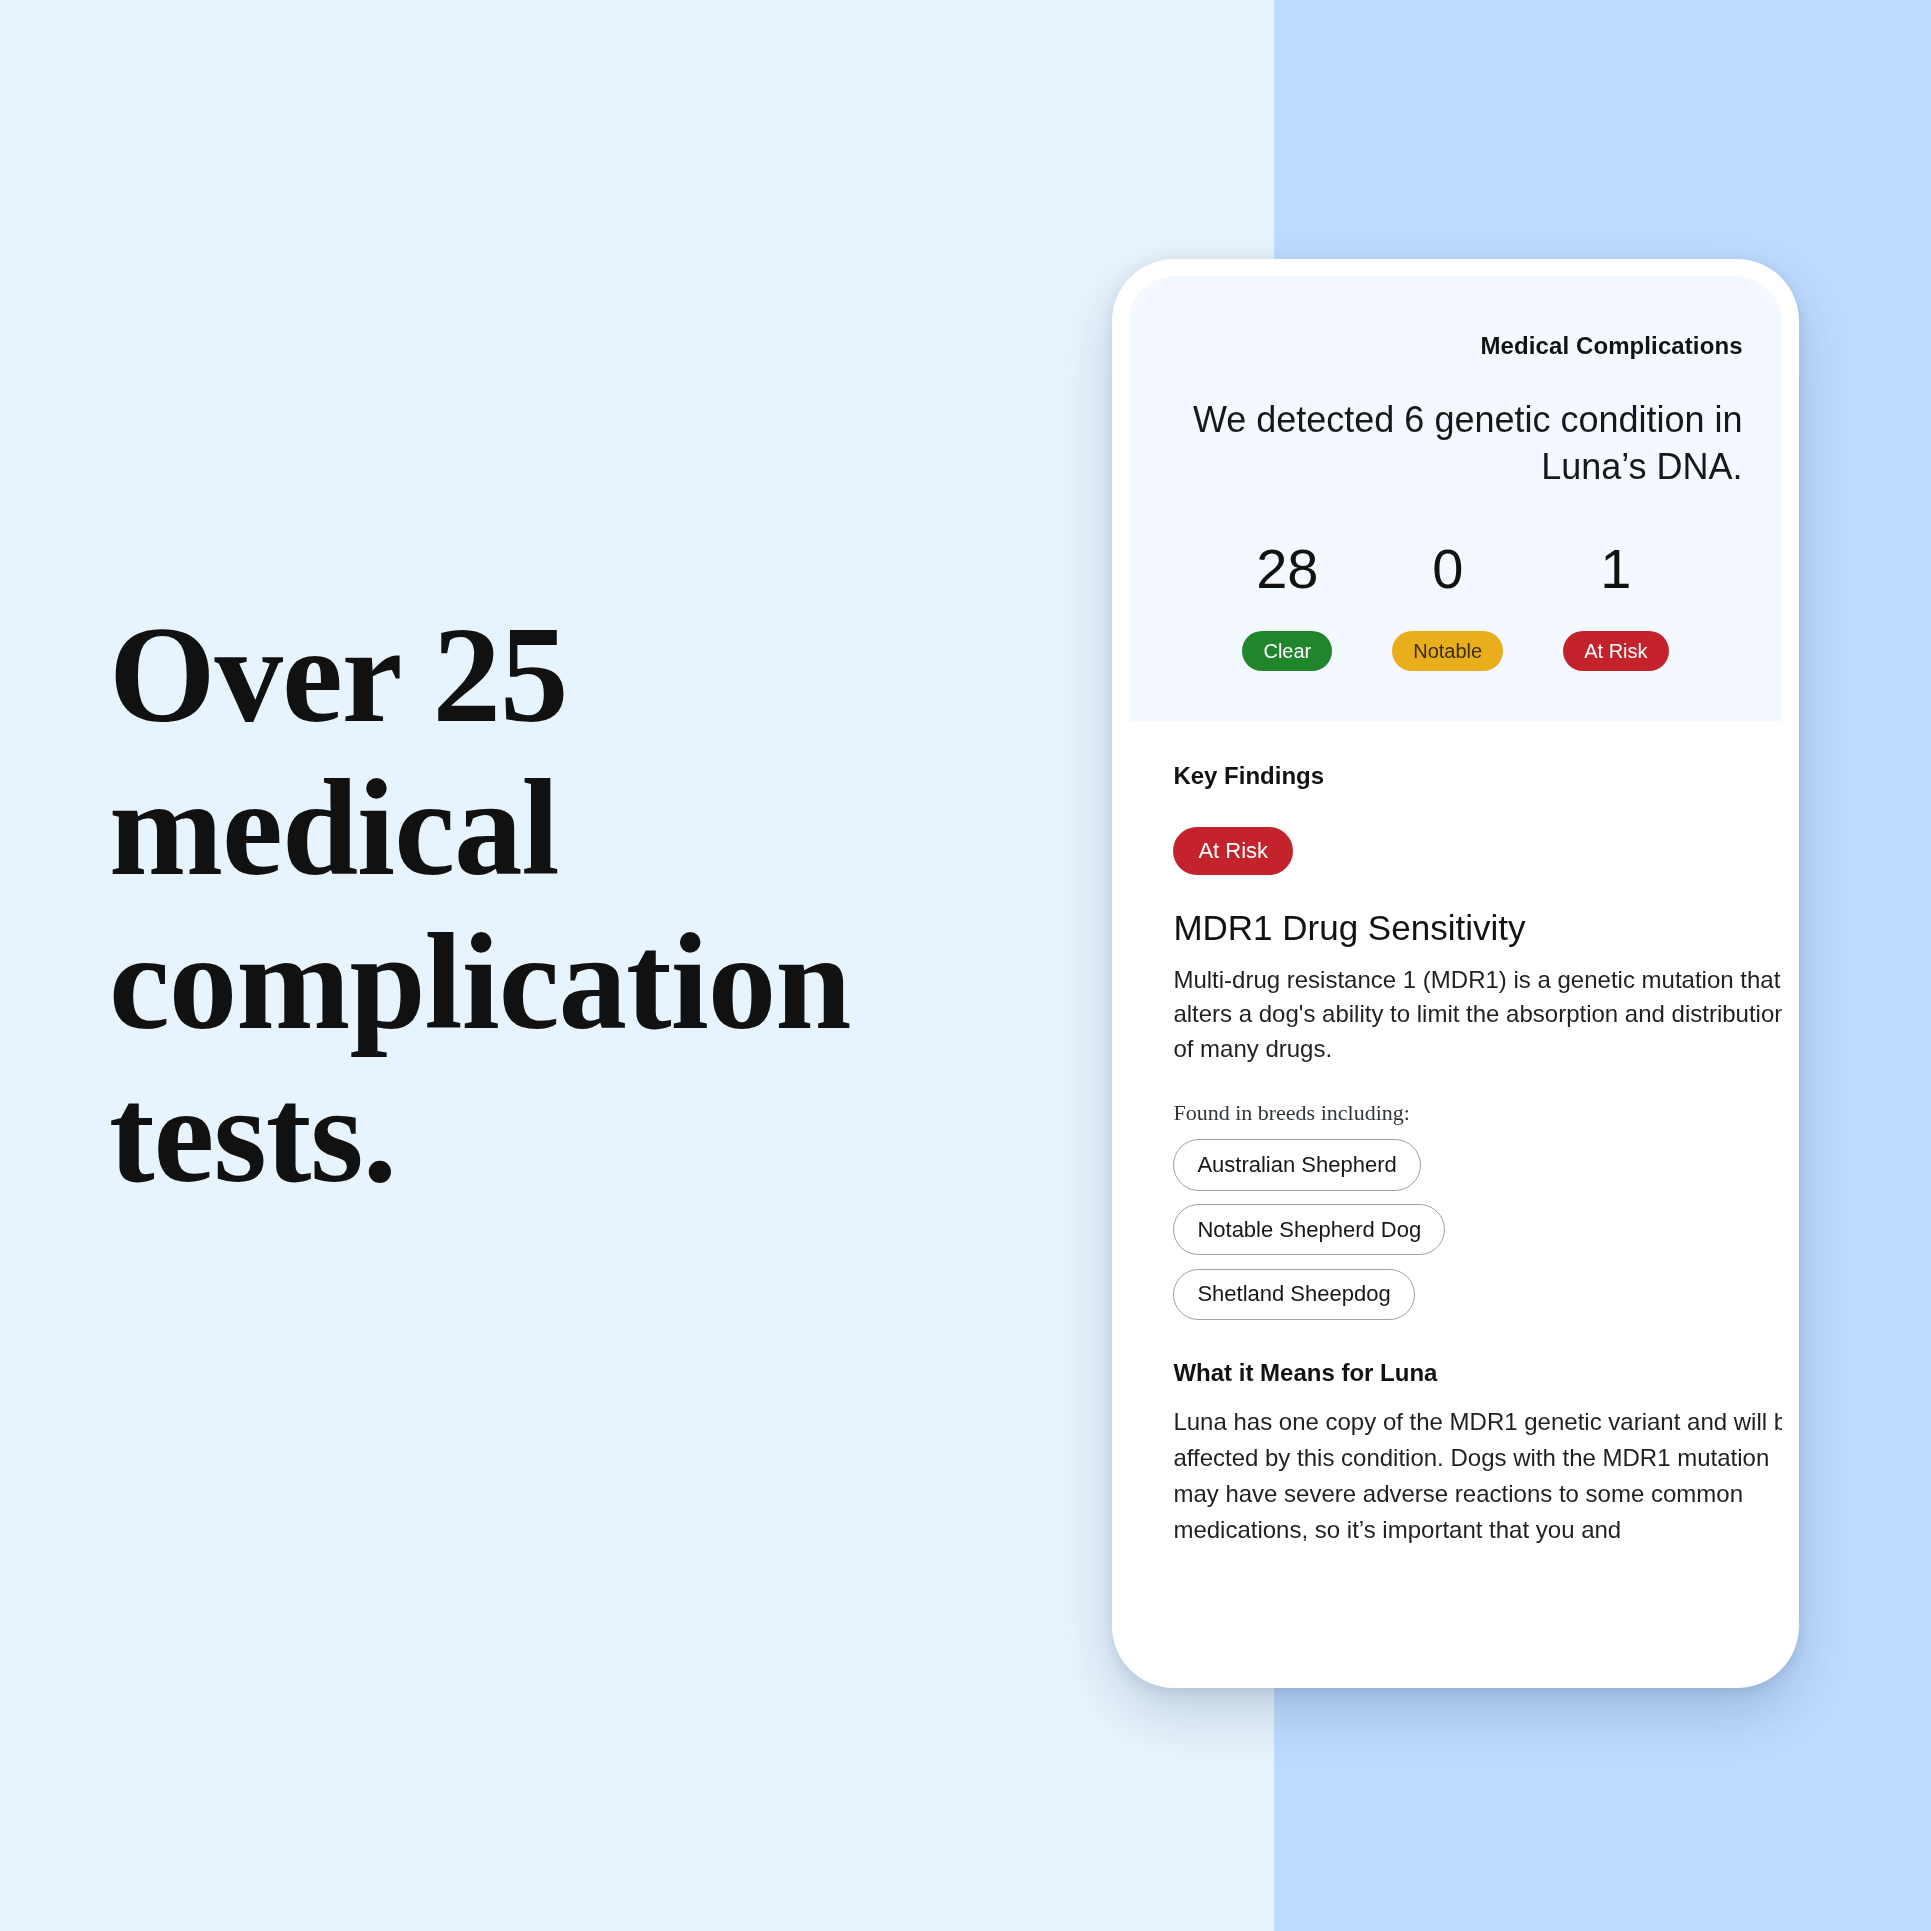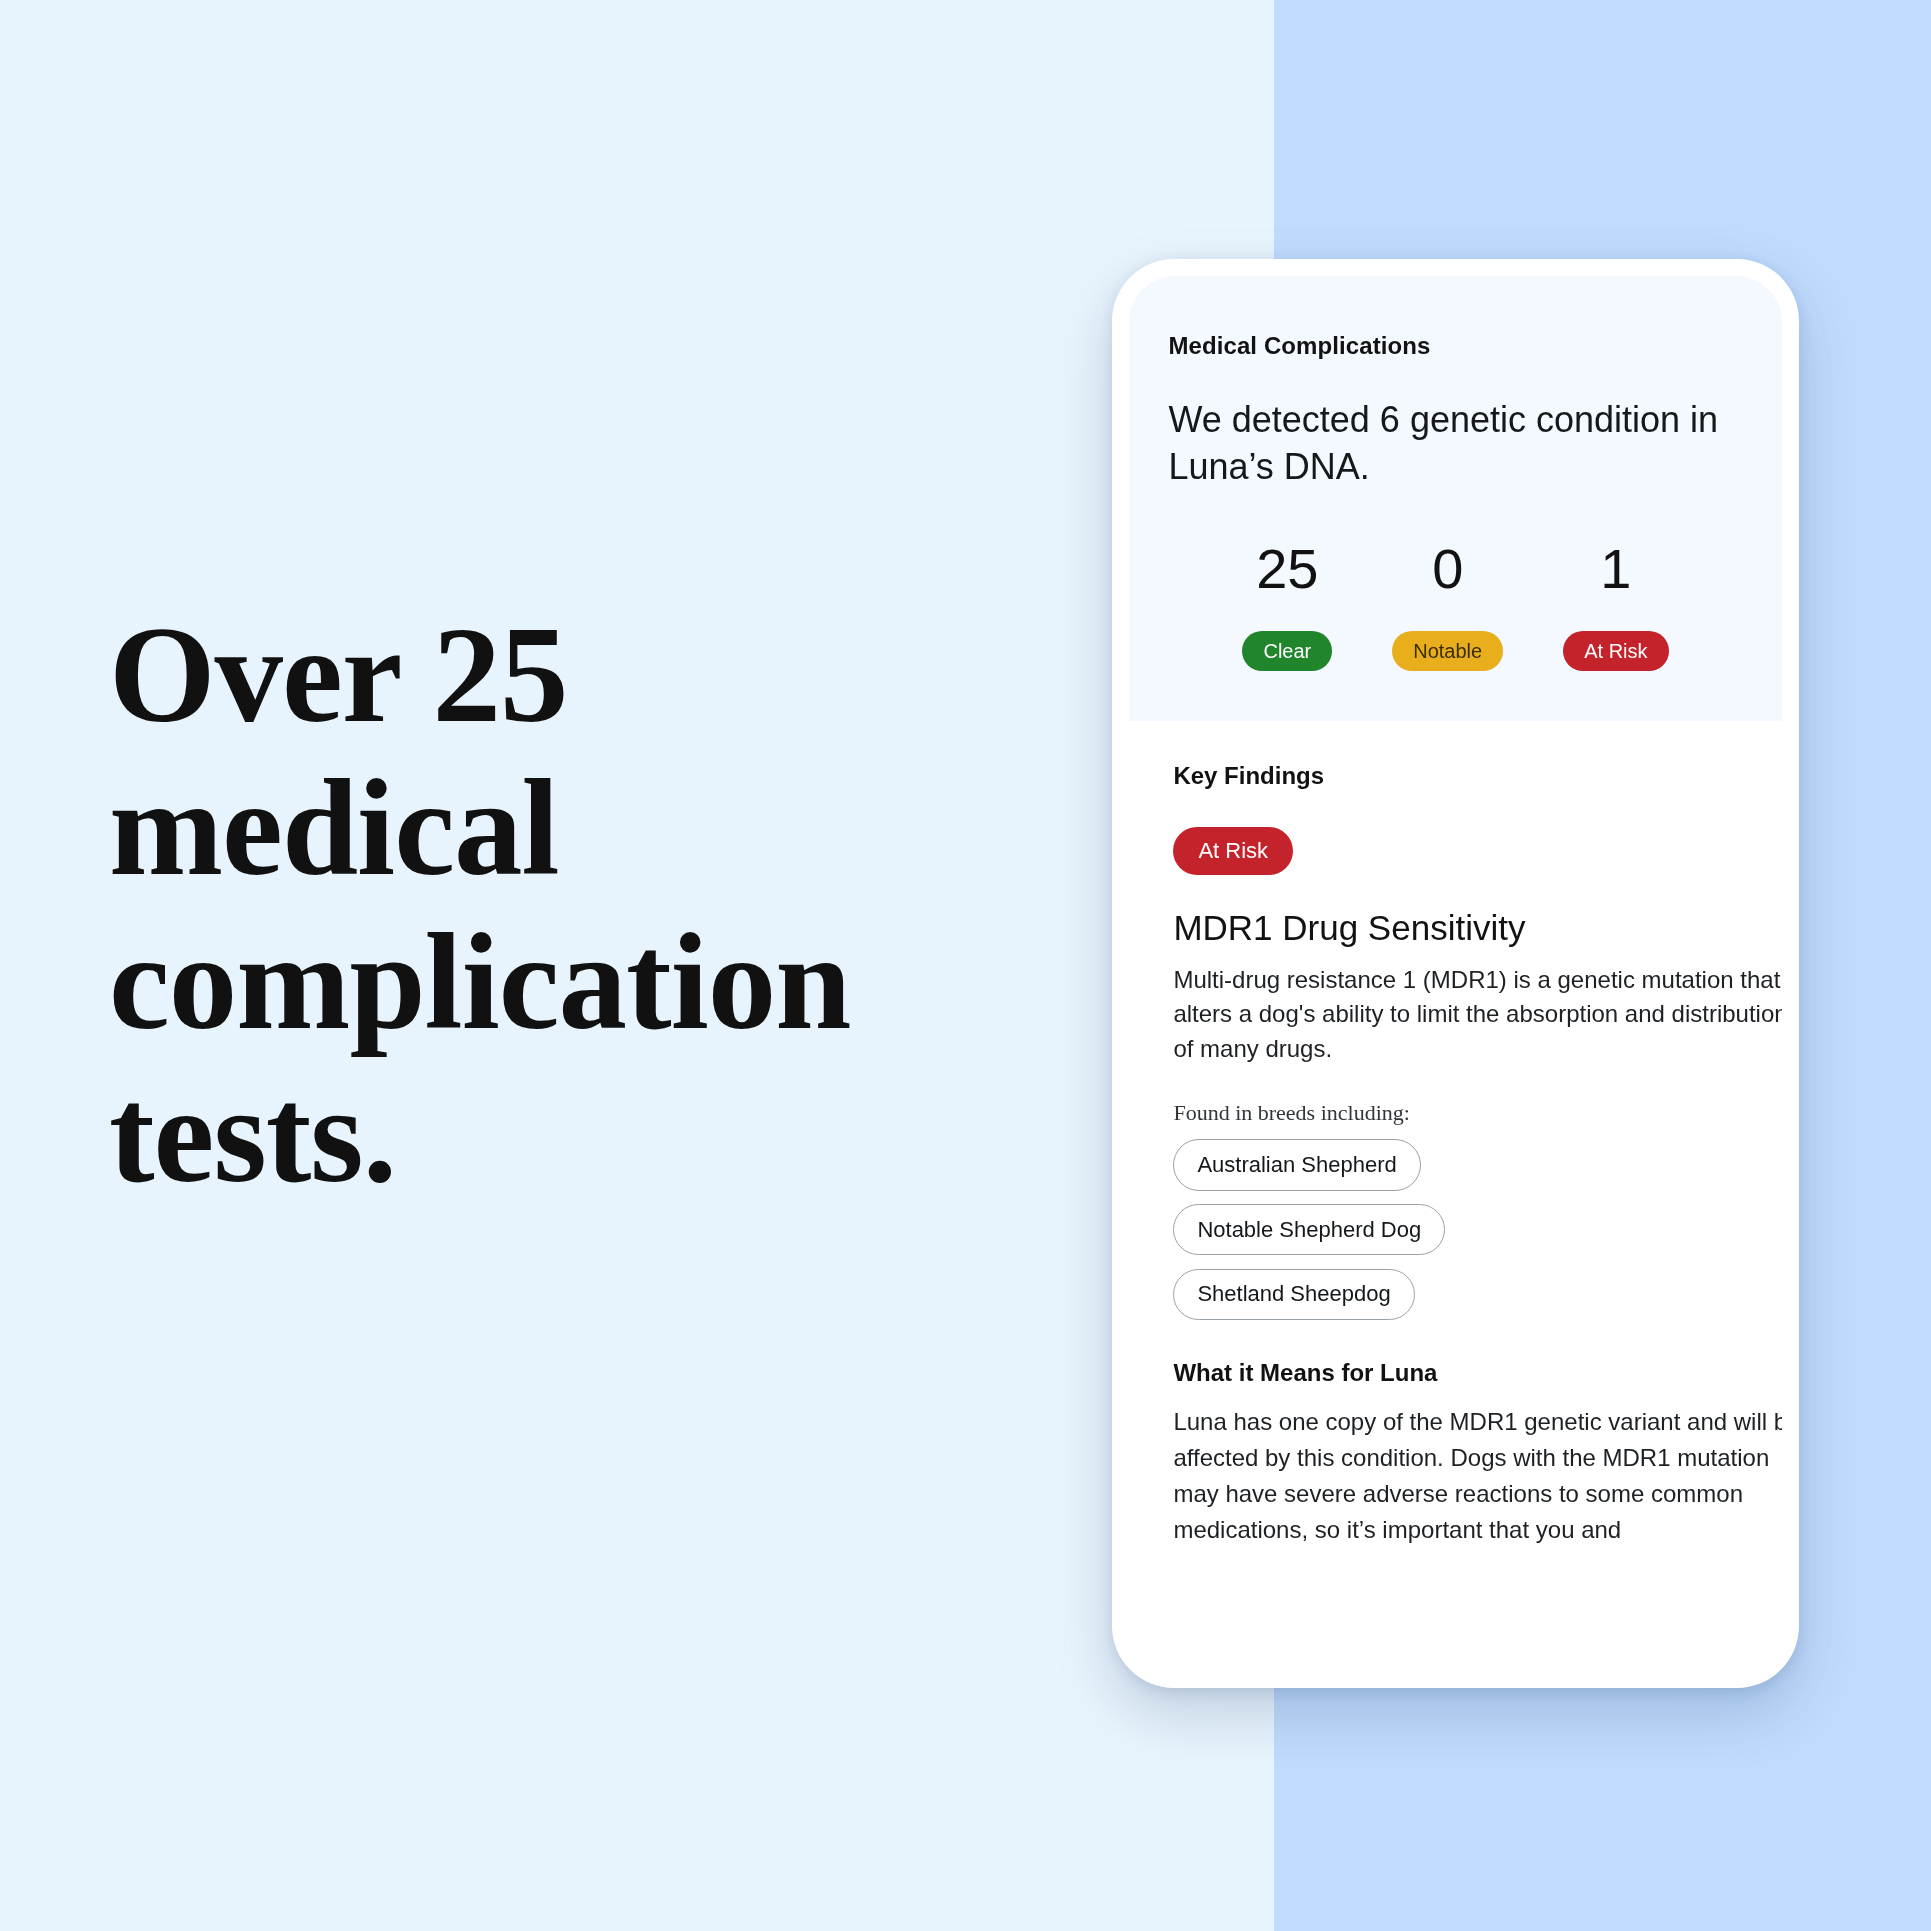--- a/index.html
+++ b/index.html
@@ -58,21 +58,21 @@
     height: 100%;
     background: #ffffff;
     border-radius: 46px;
     overflow: hidden;
   }
 
   
   .summary-card {
     background: #f3f9ff;
     padding: 56px 39px 50px 39px;
-    text-align: left;
+    text-align: right;
   }
   .card-title {
     font-size: 24px;
     font-weight: 700;
     color: #121212;
     letter-spacing: 0.1px;
   }
   .card-sub {
     margin-top: 37px;
     font-size: 36px;
@@ -189,21 +189,21 @@
 
   <div id="phone">
     <div id="screen">
 
       <div class="summary-card">
         <div class="card-title">Medical Complications</div>
         <div class="card-sub">We detected 6 genetic condition in Luna’s DNA.</div>
 
         <div class="counts">
           <div class="count-col">
-            <div class="count-num">25</div>
+            <div class="count-num">28</div>
             <span class="pill clear">Clear</span>
           </div>
           <div class="count-col">
             <div class="count-num">0</div>
             <span class="pill notable">Notable</span>
           </div>
           <div class="count-col">
             <div class="count-num">1</div>
             <span class="pill risk">At Risk</span>
           </div>

